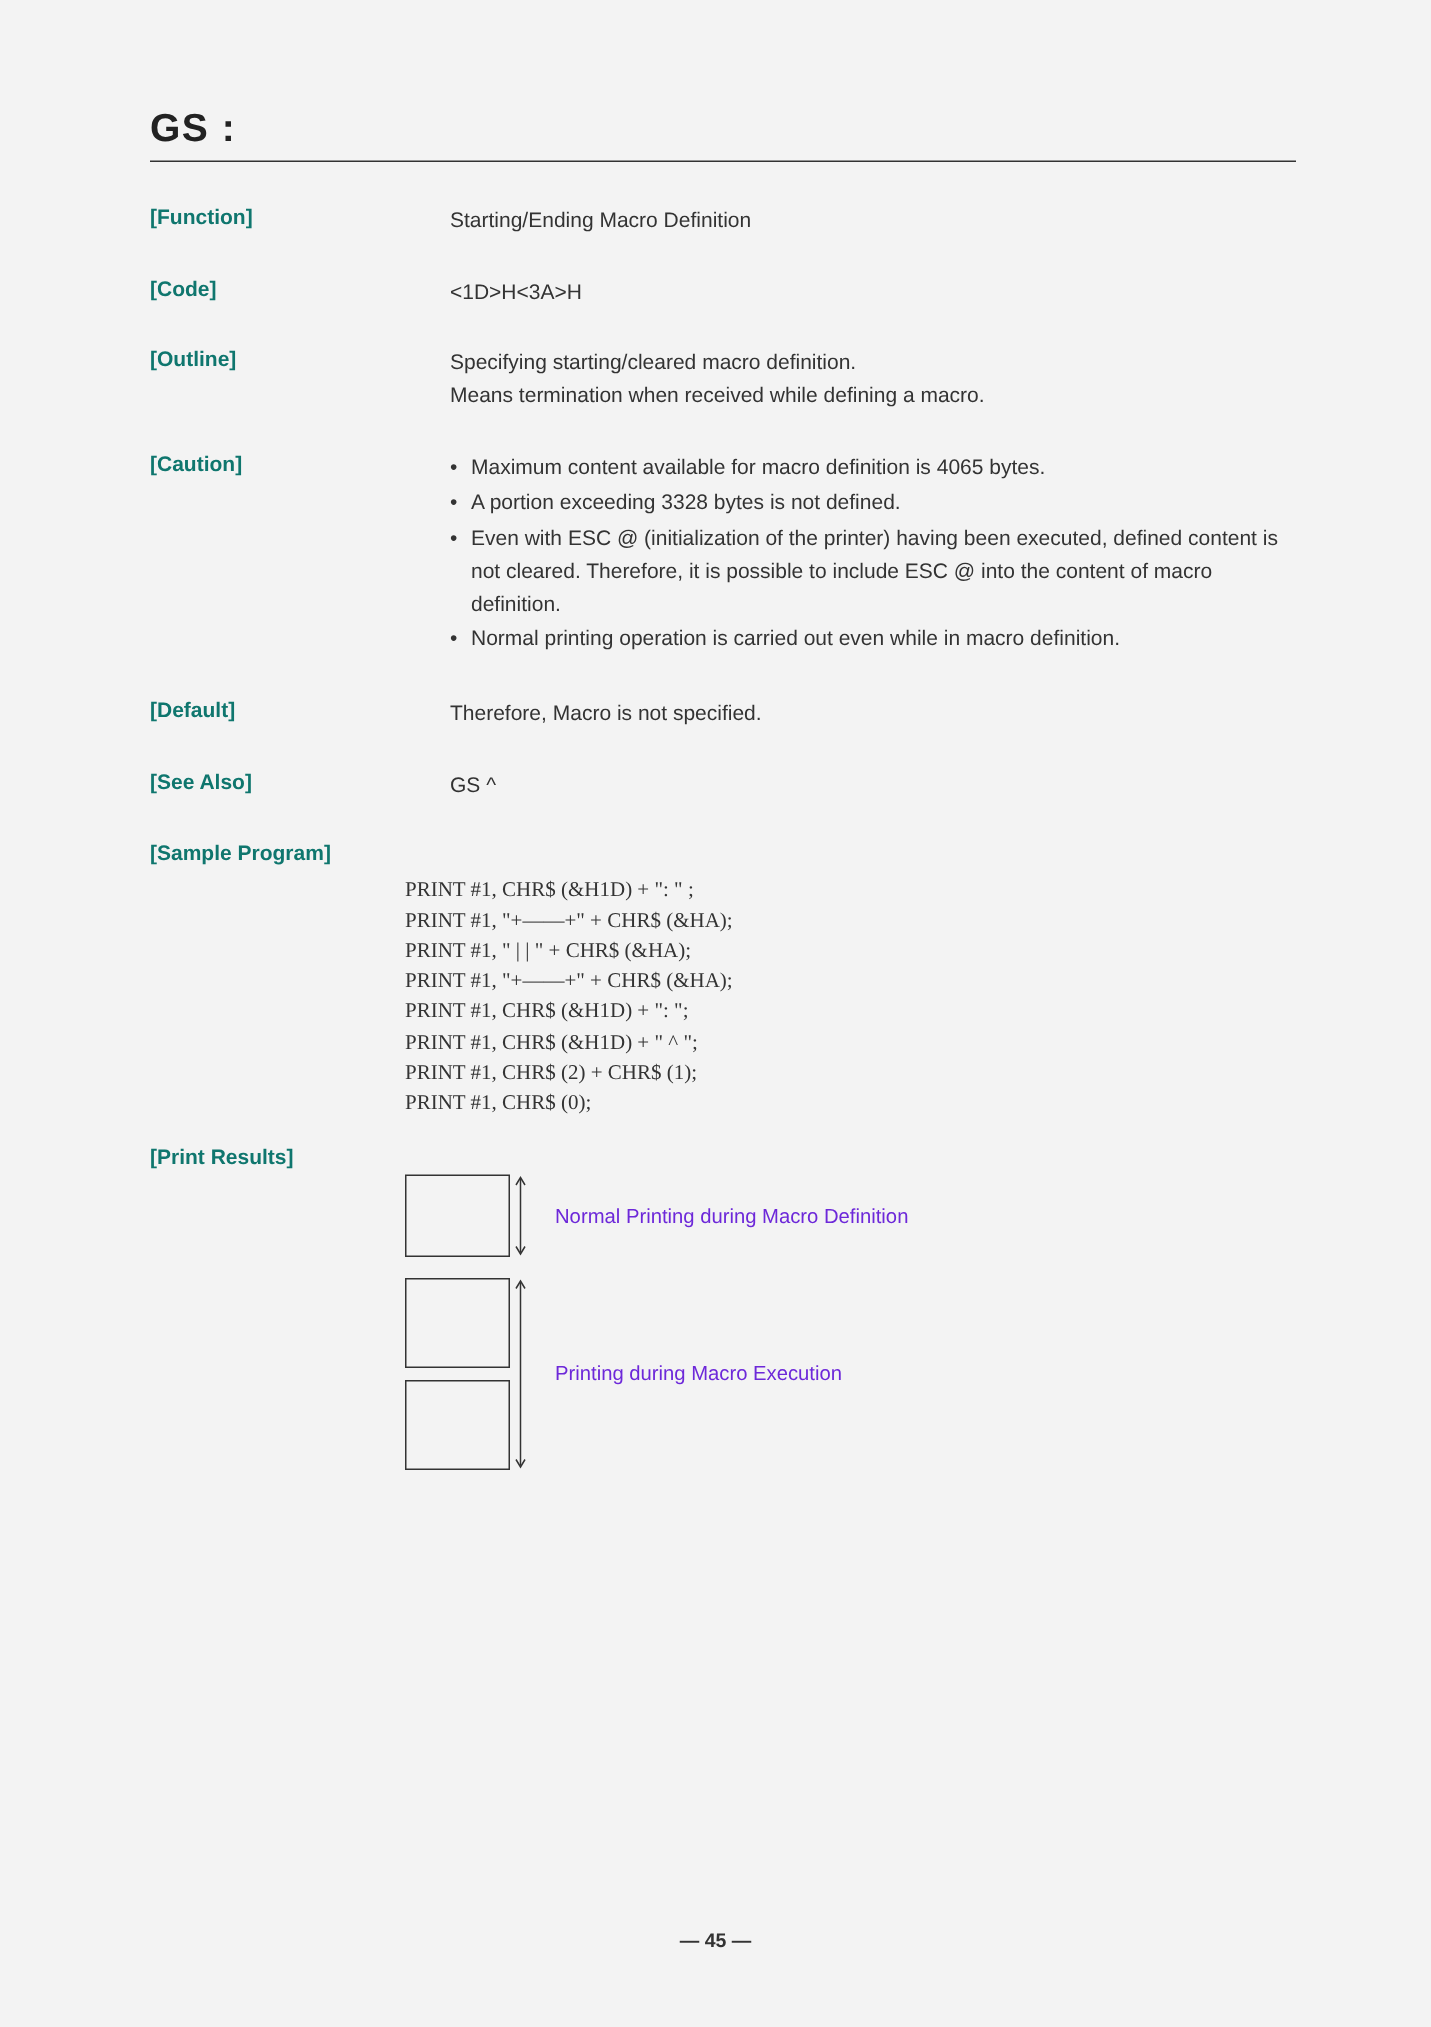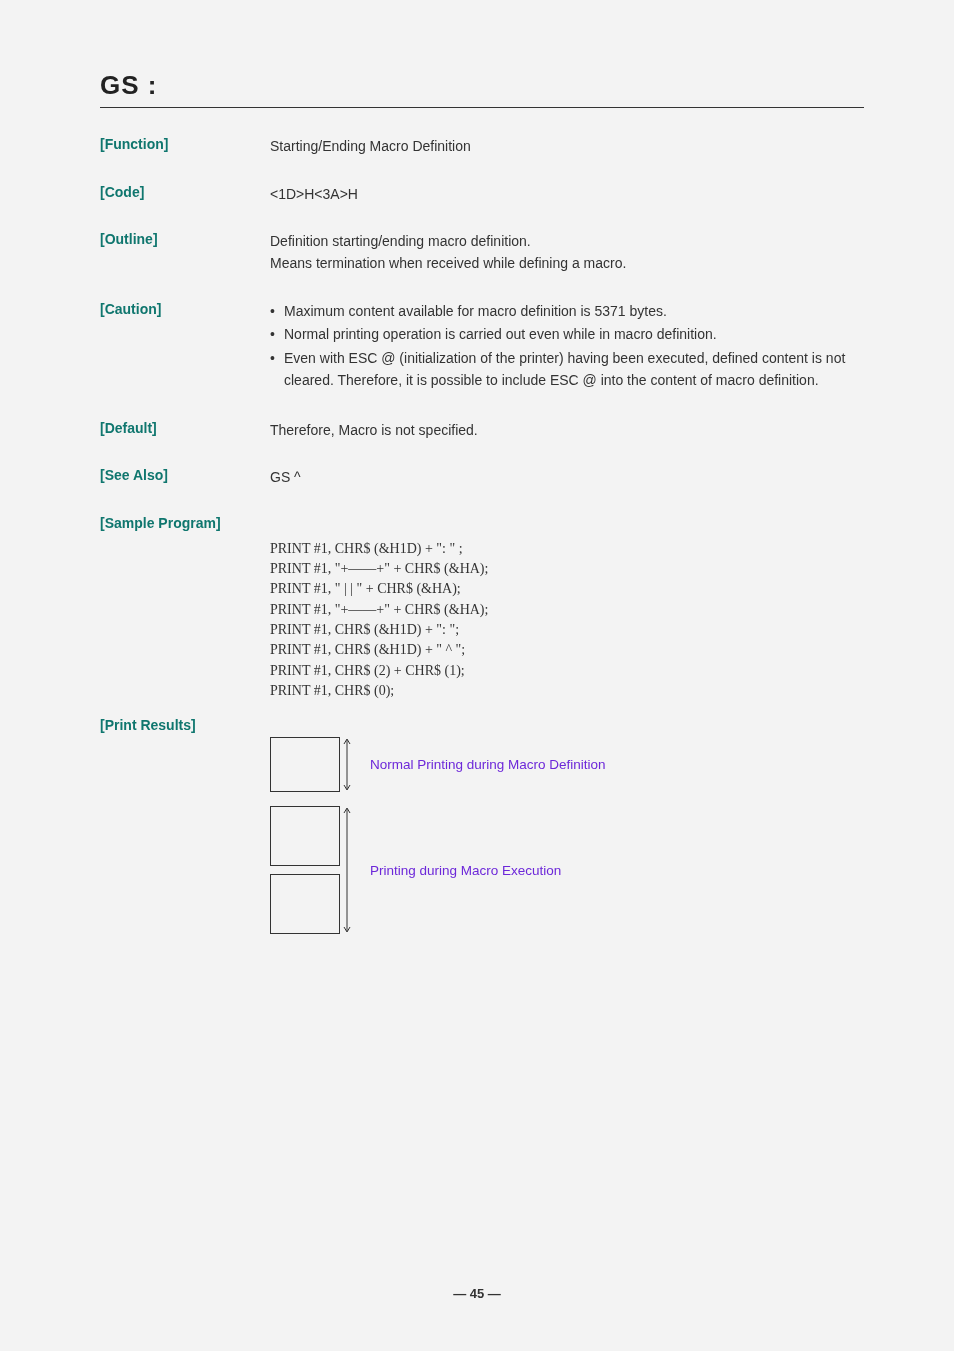--- a/index.html
+++ b/index.html
@@ -33,20 +33,21 @@
       flex-shrink: 0;
       font-weight: bold;
       font-size: 14px;
       color: #0f766e;
     }
     .value {
       flex: 1;
       font-size: 14px;
       color: #333;
       line-height: 1.55;
+      margin-left: 30px;
     }
     .bullet-list {
       list-style: none;
     }
     .bullet-list li {
       position: relative;
       padding-left: 14px;
       margin-bottom: 2px;
     }
     .bullet-list li::before {
@@ -103,32 +104,33 @@
 </div>
 
 <div class="row">
   <div class="label">[Code]</div>
   <div class="value">&lt;1D&gt;H&lt;3A&gt;H</div>
 </div>
 
 <div class="row">
   <div class="label">[Outline]</div>
   <div class="value">
-    <div>Definition starting/ending macro definition.</div>
+    <div>Specifying starting/cleared macro definition.</div>
     <div>Means termination when received while defining a macro.</div>
   </div>
 </div>
 
 <div class="row">
   <div class="label">[Caution]</div>
   <div class="value">
     <ul class="bullet-list">
-      <li>Maximum content available for macro definition is 5371 bytes.</li>
+      <li>Maximum content available for macro definition is 4065 bytes.</li>
+      <li>A portion exceeding 3328 bytes is not defined.</li>
+      <li>Even with ESC @ (initialization of the printer) having been executed, defined content is not cleared.  Therefore, it is possible to include ESC @ into the content of macro definition.</li>
       <li>Normal printing operation is carried out even while in macro definition.</li>
-      <li>Even with ESC @ (initialization of the printer) having been executed, defined content is not cleared.  Therefore, it is possible to include ESC @ into the content of macro definition.</li>
     </ul>
   </div>
 </div>
 
 <div class="row">
   <div class="label">[Default]</div>
   <div class="value">Therefore, Macro is not specified.</div>
 </div>
 
 <div class="row">

